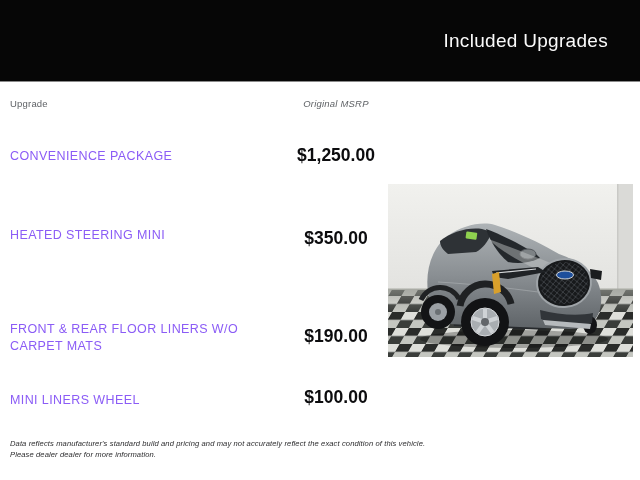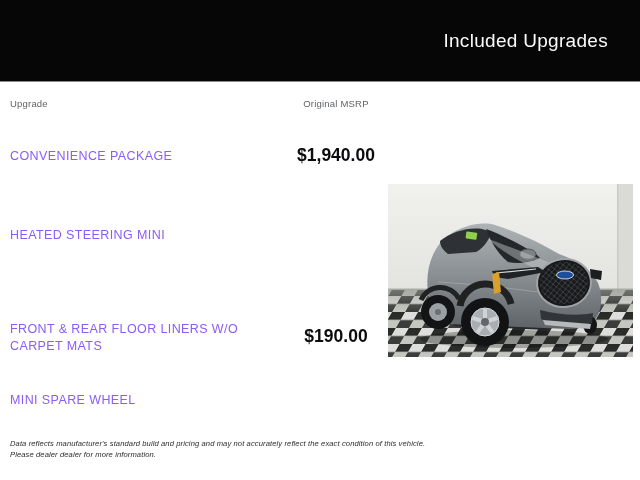--- a/index.html
+++ b/index.html
@@ -8,21 +8,21 @@
 
   
   .topbar{position:absolute;top:0;left:0;right:0;height:82px;background:#060606;
           display:flex;align-items:center;justify-content:flex-end;
           padding-right:32px;box-sizing:border-box;border-bottom:1px solid #8a8a8a;}
   .topbar-title{color:#fafafa;font-size:19px;letter-spacing:.3px;font-weight:400;}
 
   
   .col-label{position:absolute;top:98px;font-size:9.5px;color:#5f6266;letter-spacing:.2px;text-align:right;}
   .col-upgrade{left:10px;}
-  .col-msrp{left:280px;width:112px;text-align:center;}
+  .col-msrp{left:280px;width:112px;text-align:center;font-style:italic;}
 
   
   .row{position:absolute;left:10px;width:600px;}
   .row-0{top:148px}.row-1{top:227px}.row-2{top:321px}.row-3{top:392px}
   .row .name{display:block;max-width:250px;font-size:12.5px;line-height:17px;
              color:#8b5cf6;letter-spacing:.4px;}
   .row .price{position:absolute;left:270px;width:112px;text-align:center;
               font-size:17.5px;font-weight:700;color:#0c0c0e;white-space:nowrap;}
   .row-0 .price{top:-3px}.row-1 .price{top:1px}.row-2 .price{top:5px}.row-3 .price{top:-5px}
 
@@ -41,31 +41,33 @@
 
   <header class="topbar">
     <div class="topbar-title">Included Upgrades</div>
   </header>
 
   <div class="col-label col-upgrade">Upgrade</div>
   <div class="col-label col-msrp">Original MSRP</div>
 
   <div class="row row-0">
     <span class="name">CONVENIENCE PACKAGE</span>
-    <span class="price">$1,940.00</span>
+    <span class="price">$1,250.00</span>
   </div>
   <div class="row row-1">
     <span class="name">HEATED STEERING MINI</span>
+    <span class="price">$350.00</span>
   </div>
   <div class="row row-2">
     <span class="name">FRONT &amp; REAR FLOOR LINERS W/O CARPET MATS</span>
     <span class="price">$190.00</span>
   </div>
   <div class="row row-3">
-    <span class="name">MINI SPARE WHEEL</span>
+    <span class="name">MINI LINERS WHEEL</span>
+    <span class="price">$100.00</span>
   </div>
 
   <div class="photo">
     <svg width="245" height="173" viewBox="0 0 245 173" xmlns="http://www.w3.org/2000/svg">
       <defs>
         <linearGradient id="wallGrad" x1="0" y1="0" x2="0" y2="1">
           <stop offset="0" stop-color="#f1f1ee"></stop>
             <stop offset="1" stop-color="#e3e3e0"></stop>
         </linearGradient>
         <linearGradient id="bodyGrad" x1="0" y1="0" x2="0" y2="1">

